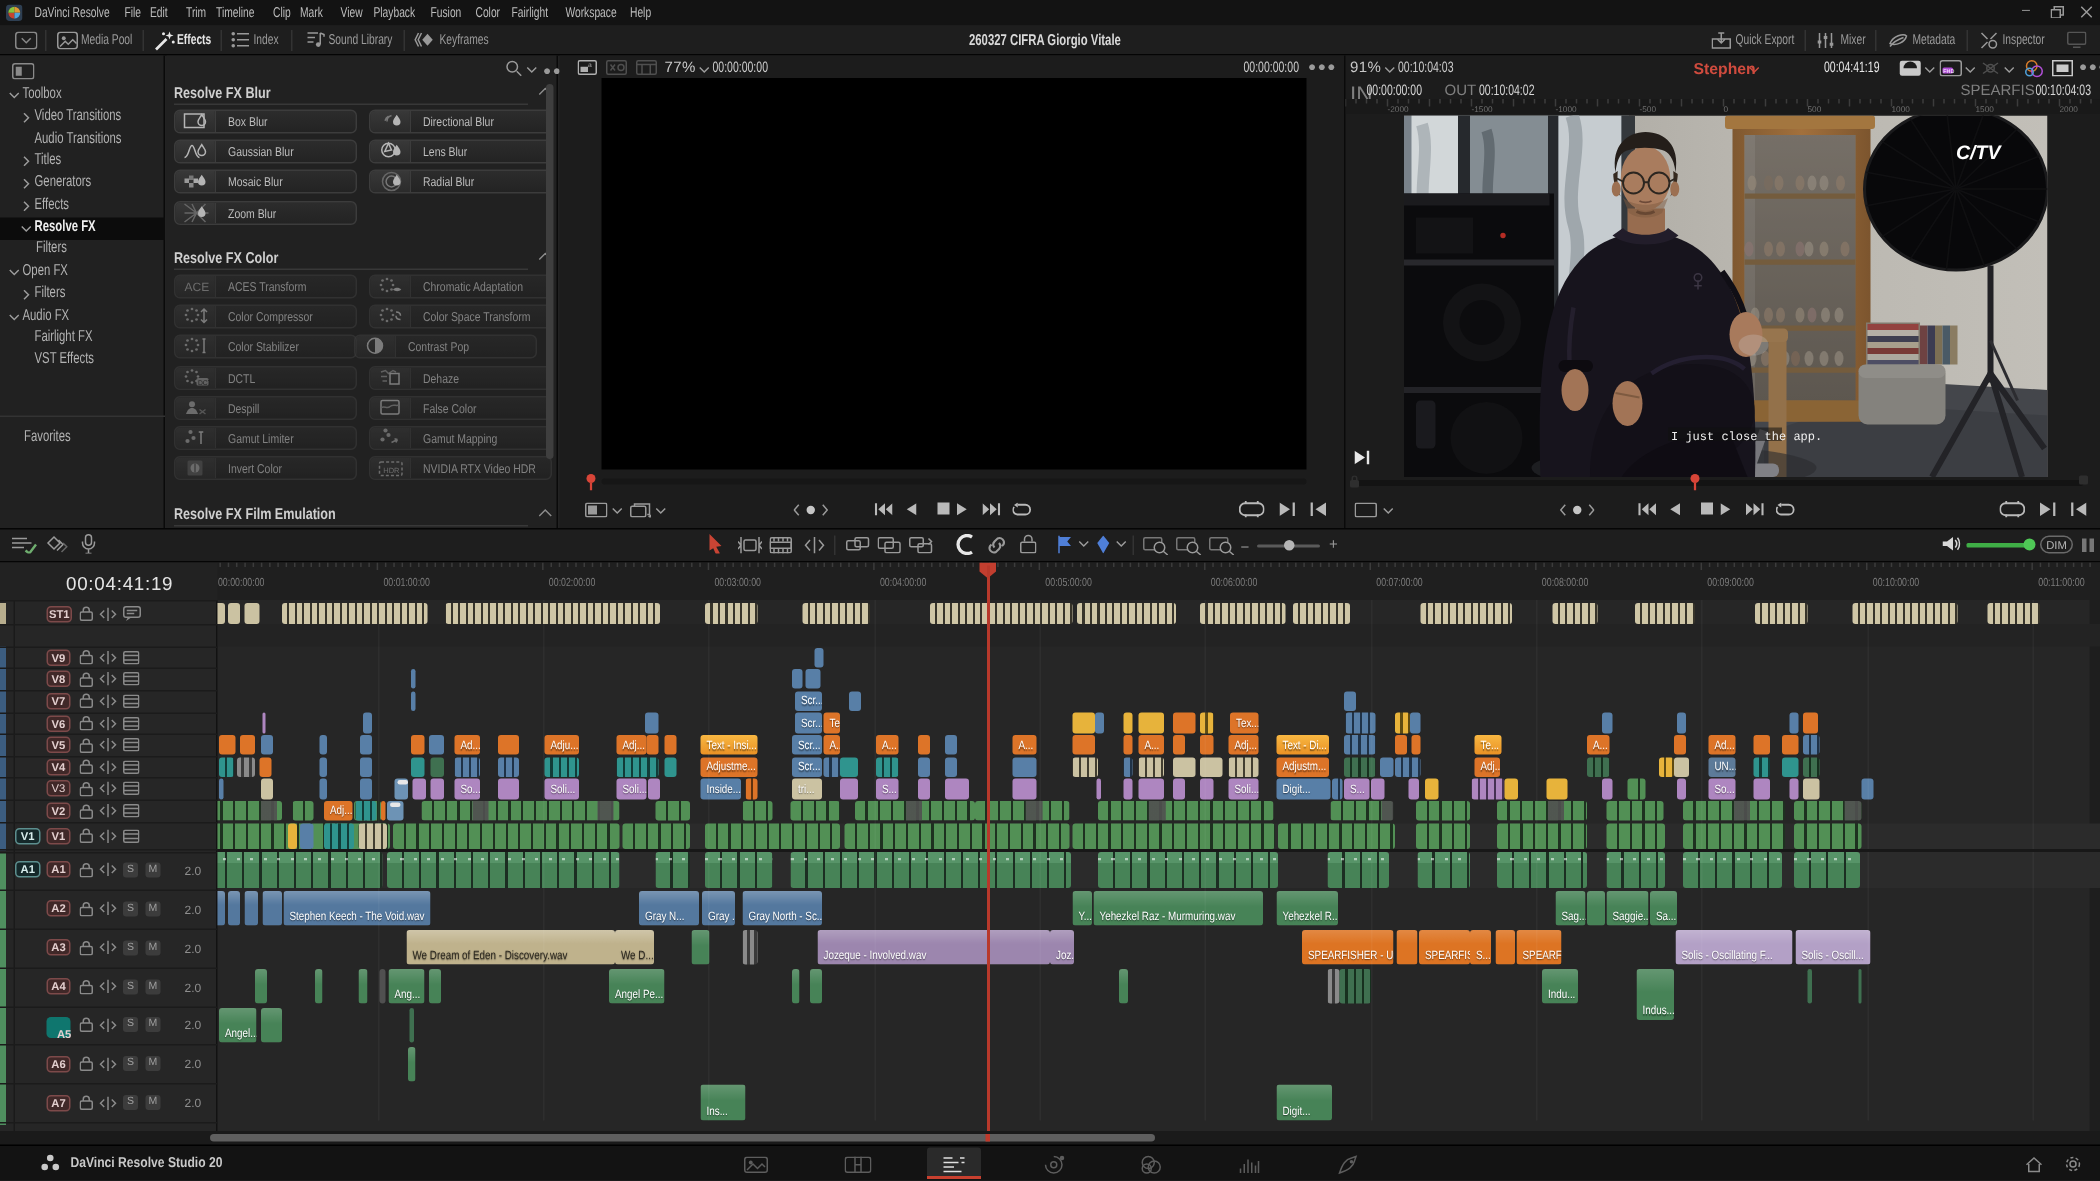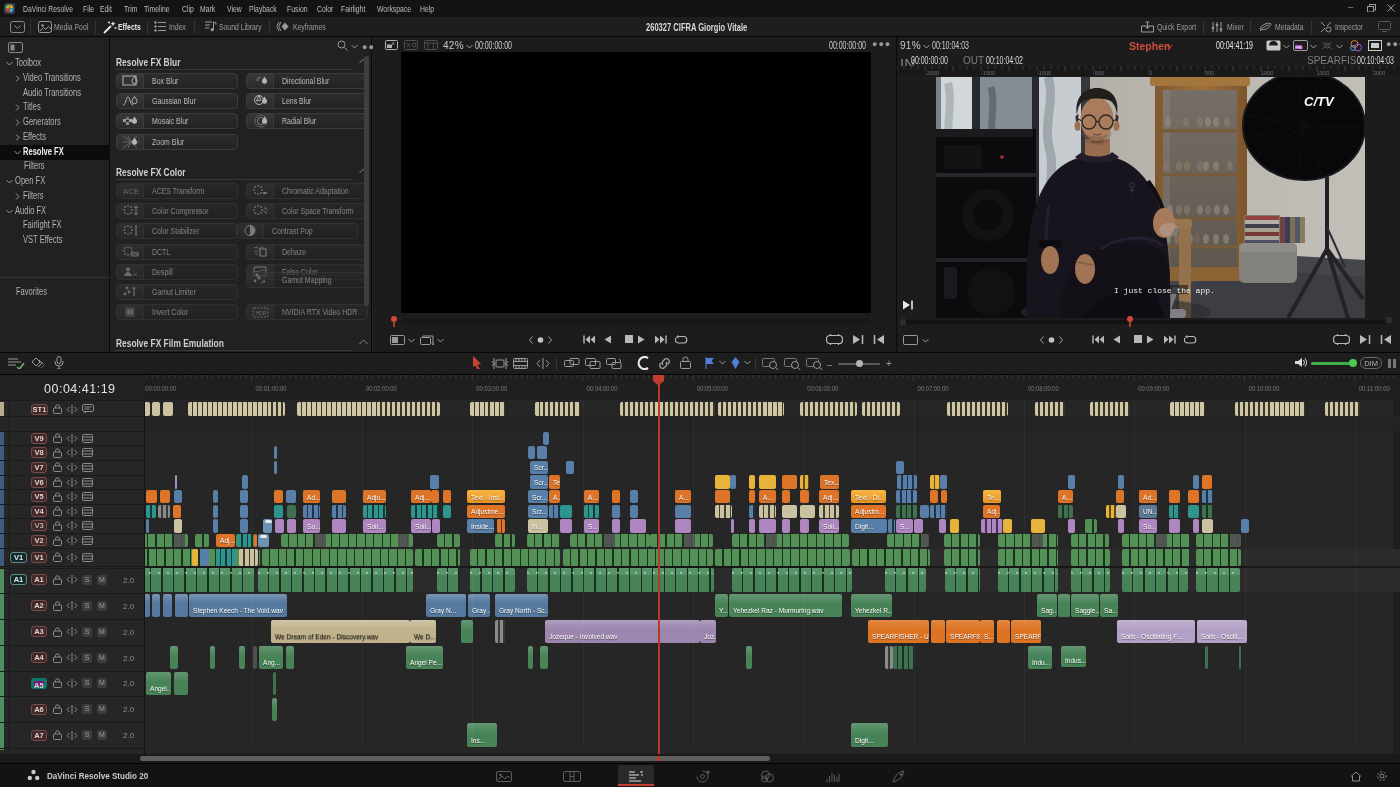--- a/index.html
+++ b/index.html
@@ -408,21 +408,21 @@
       <div class="tile">
         <svg style="position:absolute;left:5px;top:0" width="18" height="14">
           <circle cx="3" cy="9" r="1.4" fill="#999"></circle>
           <circle cx="7" cy="7" r="1.4" fill="#999"></circle>
           <circle cx="5" cy="3" r="1.4" fill="#999"></circle>
           <path d="M12 3v8M10.5 3h3" stroke="#b5b5b5"></path>
         </svg>
       </div>
       <div class="lbl">Gamut Limiter</div>
     </div>
-    <div class="fxbtn" style="left:246px;top:272px;opacity:.62;">
+    <div class="fxbtn" style="left:246px;top:284px;opacity:.62;">
       <div class="tile">
         <svg style="position:absolute;left:5px;top:0" width="18" height="14">
           <circle cx="3" cy="8" r="1.4" fill="#999"></circle>
           <circle cx="7" cy="5" r="1.4" fill="#999"></circle>
           <circle cx="5" cy="2" r="1.4" fill="#999"></circle>
           <path d="M9 10l4-2m0 0l-2-.5m2 .5l-1 2" stroke="#999" fill="none"></path>
         </svg>
       </div>
       <div class="lbl">Gamut Mapping</div>
     </div>
@@ -460,21 +460,21 @@
     </svg>
     <svg class="ab" style="left:404px;top:40px" width="14" height="10">
       <rect x="0.5" y="0.5" width="13" height="9" rx="1" fill="none" stroke="#4f4f4f"></rect>
       <path d="M3 3l3 4M6 3L3 7" stroke="#4f4f4f"></path>
       <circle cx="10" cy="5" r="2" fill="none" stroke="#4f4f4f"></circle>
     </svg>
     <svg class="ab" style="left:424px;top:40px" width="14" height="10">
       <rect x="0.5" y="0.5" width="13" height="9" rx="1" fill="none" stroke="#4f4f4f"></rect>
       <path d="M0.5 3h13M4 3v7M9.5 3v7" stroke="#4f4f4f"></path>
     </svg>
-    <div class="ab tc" style="left:443px;top:40px;font-size:10px;color:#c8c8c8">42%</div>
+    <div class="ab tc" style="left:443px;top:40px;font-size:10px;color:#c8c8c8">77%</div>
     <svg class="ab" style="left:466px;top:44px" width="7" height="5">
       <path d="M0.5 1l3 3 3-3" fill="none" stroke="#9a9a9a"></path>
     </svg>
     <div class="tcn" style="left:475px;top:40px">00:00:00:00</div>
     <div class="tcn" style="left:829px;top:40px">00:00:00:00</div>
     <div class="ab" style="left:872px;top:39px;color:#9a9a9a;font-size:9px;letter-spacing:1px">●●●</div>
     <div class="ab" style="left:401px;top:52px;width:470px;height:261px;background:#000"></div>
     <div class="ab" style="left:401px;top:319px;width:470px;height:4px;background:#161616;border-radius:2px"></div>
     <svg class="ab" style="left:390px;top:315px" width="8" height="12">
       <circle cx="4" cy="4" r="3" fill="#d84538"></circle>
@@ -1409,21 +1409,21 @@
       <path d="M2.5 4V2.8a2 2 0 0 1 4 0V4" fill="none" stroke="#8a8a8a"></path>
     </svg>
     <svg class="ab" style="left:66px;top:653.0px" width="12" height="9">
       <path d="M6 0v9" stroke="#8a8a8a"></path>
       <path d="M3.5 2L1 4.5 3.5 7M8.5 2L11 4.5 8.5 7" fill="none" stroke="#8a8a8a"></path>
     </svg>
     <div class="ab" style="left:82px;top:652.5px;width:10px;height:10px;background:#3c3c3c;border-radius:2px;color:#9f9f9f;font-size:7px;text-align:center;line-height:10px">S</div>
     <div class="ab" style="left:97px;top:652.5px;width:10px;height:10px;background:#3c3c3c;border-radius:2px;color:#9f9f9f;font-size:7px;text-align:center;line-height:10px">M</div>
     <div class="ab" style="left:123px;top:653.5px;color:#8f8f8f;font-size:8px">2.0</div>
     <div class="ab" style="left:0;top:670.5px;width:145px;height:1px;background:#1b1b1b"></div>
-    <div class="ab" style="left:31px;top:677.9px;width:16px;height:11px;border:3px solid #0f766e;background:#701a75;color:#e3cfcf;border-radius:3px;font-size:7.5px;font-weight:bold;line-height:10px">A5</div>
+    <div class="ab" style="left:31px;top:677.9px;width:16px;height:11px;border:7px solid #0f766e;background:#701a75;color:#e3cfcf;border-radius:3px;font-size:7.5px;font-weight:bold;line-height:10px">A5</div>
     <svg class="ab" style="left:53px;top:678.4px" width="9" height="10">
       <rect x="0.5" y="4" width="8" height="5.5" rx="1" fill="none" stroke="#8a8a8a"></rect>
       <path d="M2.5 4V2.8a2 2 0 0 1 4 0V4" fill="none" stroke="#8a8a8a"></path>
     </svg>
     <svg class="ab" style="left:66px;top:678.9px" width="12" height="9">
       <path d="M6 0v9" stroke="#8a8a8a"></path>
       <path d="M3.5 2L1 4.5 3.5 7M8.5 2L11 4.5 8.5 7" fill="none" stroke="#8a8a8a"></path>
     </svg>
     <div class="ab" style="left:82px;top:678.4px;width:10px;height:10px;background:#3c3c3c;border-radius:2px;color:#9f9f9f;font-size:7px;text-align:center;line-height:10px">S</div>
     <div class="ab" style="left:97px;top:678.4px;width:10px;height:10px;background:#3c3c3c;border-radius:2px;color:#9f9f9f;font-size:7px;text-align:center;line-height:10px">M</div>
@@ -1825,21 +1825,21 @@
         <i>Angel Pe...</i>
       </div>
       <div class="c" style="left:383.0px;top:245.7px;width:5.0px;height:23.6px;background:linear-gradient(rgba(255,255,255,.16),rgba(255,255,255,0) 45%),#478357"></div>
       <div class="c" style="left:395.0px;top:245.7px;width:8.0px;height:23.6px;background:linear-gradient(rgba(255,255,255,.16),rgba(255,255,255,0) 45%),#478357"></div>
       <div class="c" style="left:601.0px;top:245.7px;width:6.0px;height:23.6px;background:linear-gradient(rgba(255,255,255,.16),rgba(255,255,255,0) 45%),#478357"></div>
       <div class="c" style="left:740.0px;top:245.7px;width:8.0px;height:23.6px;background:repeating-linear-gradient(90deg,#8a8a8a 0 3px,#3a3a3a 3px 5px)"></div>
       <div class="c" style="left:748.0px;top:245.7px;width:21.0px;height:23.6px;background:repeating-linear-gradient(90deg,#3f7050 0 4px,#17301f 4px 5.5px)"></div>
       <div class="c" style="left:883.0px;top:245.7px;width:24.0px;height:23.6px;background:linear-gradient(rgba(255,255,255,.16),rgba(255,255,255,0) 45%),#478357">
         <i>Indu...</i>
       </div>
-      <div class="c" style="left:916px;top:245.7px;width:25.0px;height:21px;background:linear-gradient(rgba(255,255,255,.16),rgba(255,255,255,0) 45%),#478357">
+      <div class="c" style="left:946px;top:245.7px;width:25.0px;height:34px;background:linear-gradient(rgba(255,255,255,.16),rgba(255,255,255,0) 45%),#478357">
         <i>Indus...</i>
       </div>
       <div class="c" style="left:1060.0px;top:245.7px;width:3.0px;height:23.6px;background:#3f7050"></div>
       <div class="c" style="left:1094.0px;top:245.7px;width:2.0px;height:23.6px;background:#3f7050"></div>
       <div class="c" style="left:1.0px;top:271.6px;width:25.0px;height:23.6px;background:linear-gradient(rgba(255,255,255,.16),rgba(255,255,255,0) 45%),#478357">
         <i>Angel...</i>
       </div>
       <div class="c" style="left:29.0px;top:271.6px;width:14.0px;height:23.6px;background:linear-gradient(rgba(255,255,255,.16),rgba(255,255,255,0) 45%),#478357"></div>
       <div class="c" style="left:128.0px;top:271.6px;width:3.0px;height:23.6px;background:#3f7050"></div>
       <div class="c" style="left:127.0px;top:297.5px;width:5.0px;height:23.6px;background:linear-gradient(rgba(255,255,255,.16),rgba(255,255,255,0) 45%),#478357"></div>

